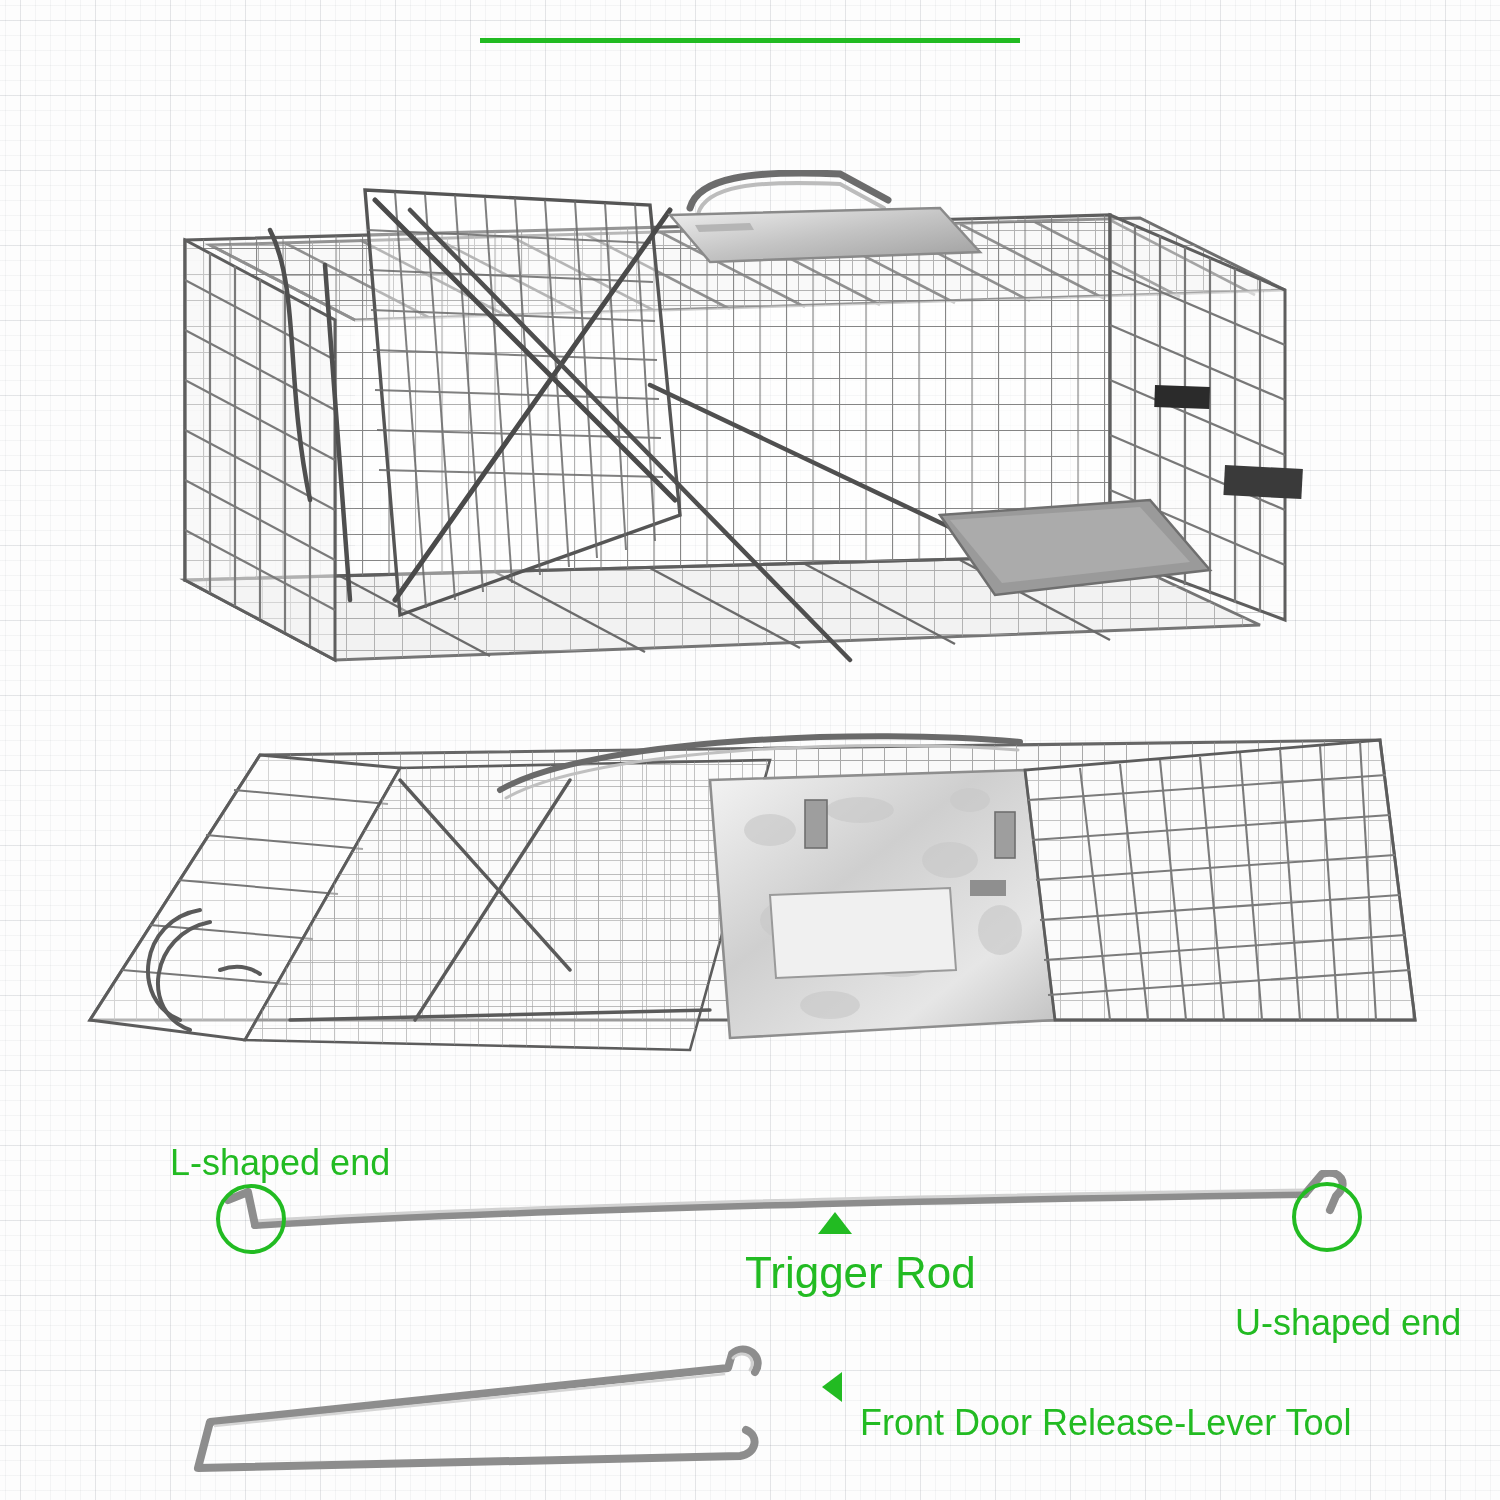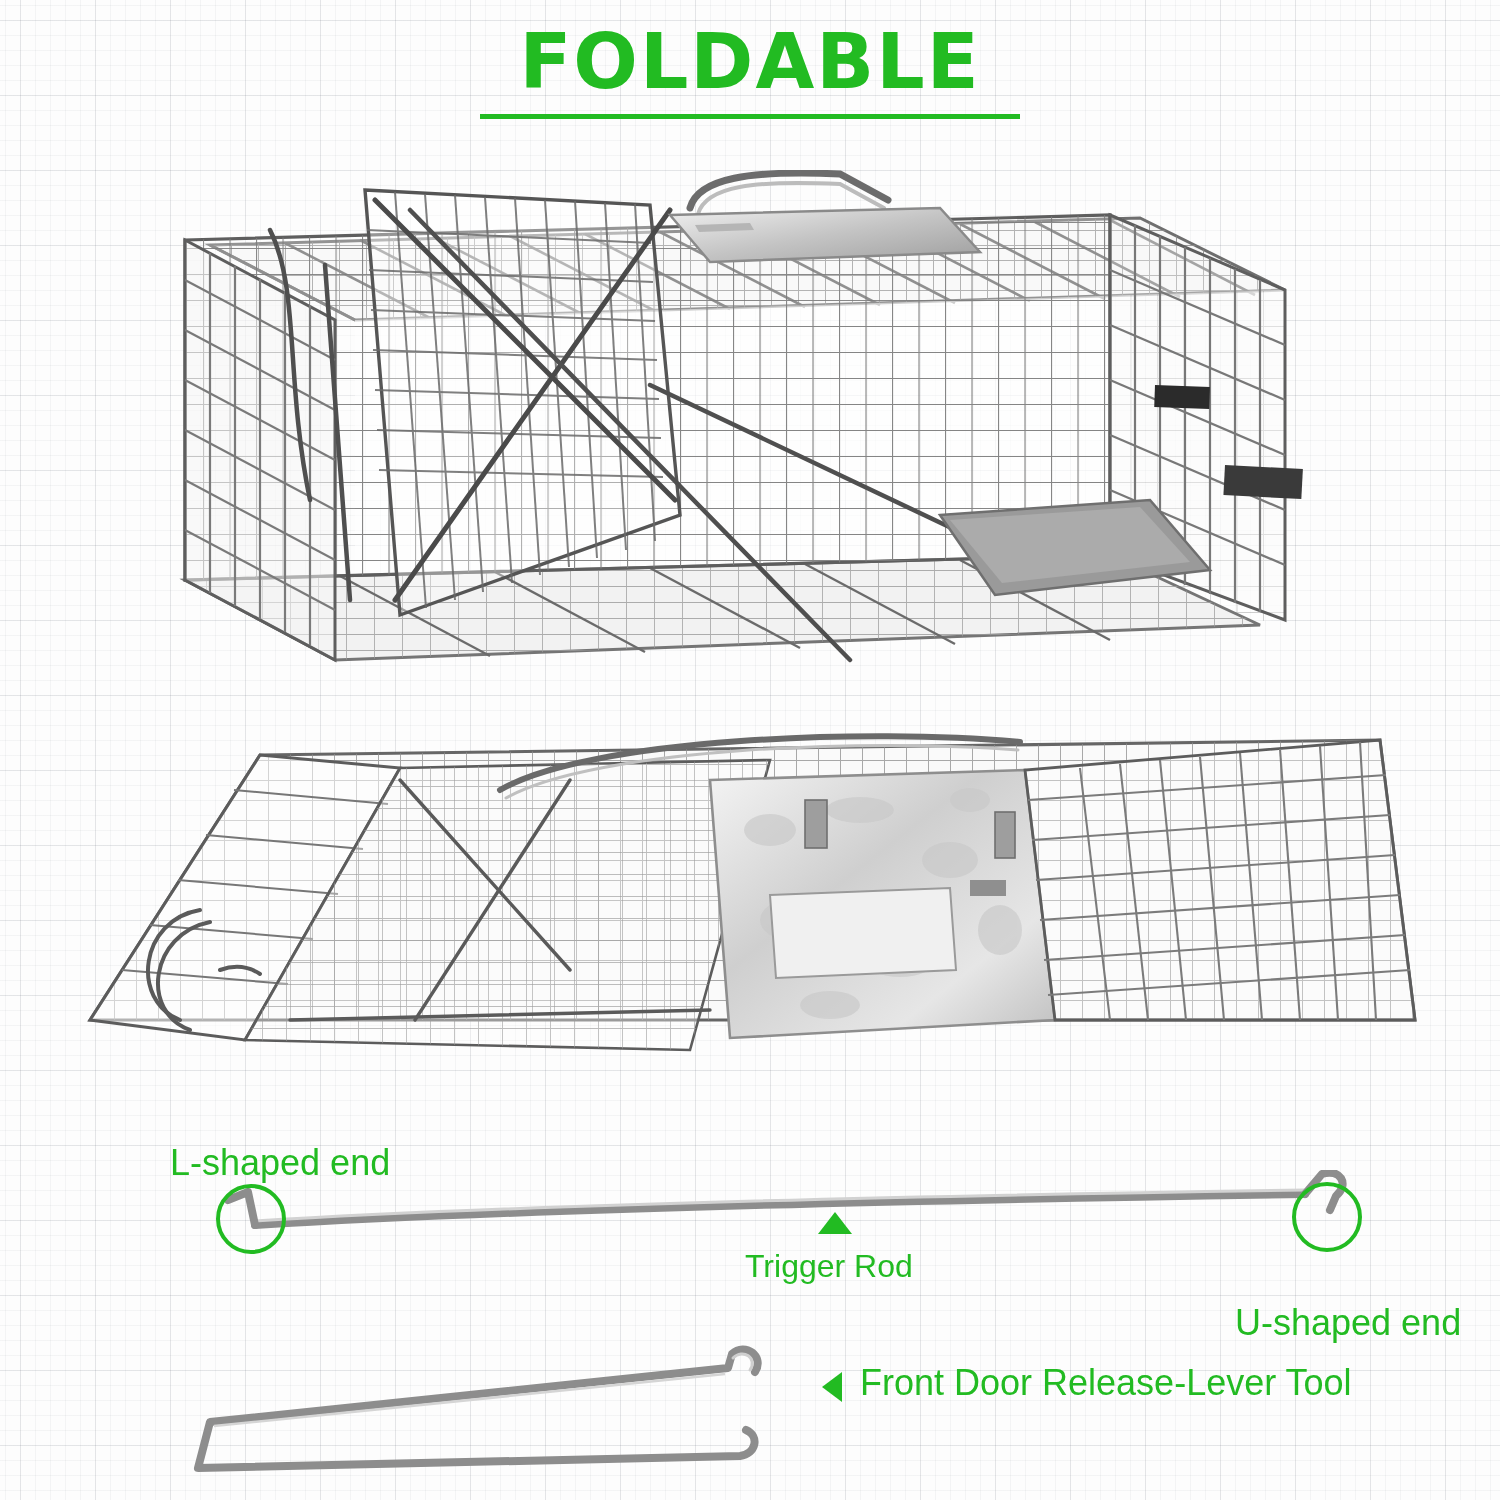--- a/index.html
+++ b/index.html
@@ -79,21 +79,20 @@
     position: absolute;
   }
   svg { display: block; }
 </style>
 </head>
 <body>
 
 <div id="page">
 
   <div id="title-block">
-    <div id="title">FOLDABLE</div>
     <div id="title-rule"></div>
   </div>
 
   <div class="cage" style="left:150px; top:170px; width:1220px; height:540px;">
     <svg width="1220" height="540" viewBox="0 0 1220 540">
       <defs>
         <linearGradient id="steel" x1="0" y1="0" x2="0" y2="1">
           <stop offset="0%" stop-color="#e8e8e8"></stop>
           <stop offset="45%" stop-color="#bdbdbd"></stop>
           <stop offset="100%" stop-color="#dcdcdc"></stop>
@@ -370,25 +369,25 @@
     </svg>
   </div>
 
   <div class="circ" style="left:216px; top:1184px; width:62px; height:62px;"></div>
   <div class="label" style="left:170px; top:1142px;">L-shaped end</div>
 
   <div class="circ" style="left:1292px; top:1182px; width:62px; height:62px;"></div>
   <div class="label" style="left:1235px; top:1302px;">U-shaped end</div>
 
   <div class="tri tri-up" style="left:818px; top:1212px;"></div>
-  <div class="label" style="left:745px; top:1248px; font-size:32px;text-align:right;">Trigger Rod</div>
+  <div class="label" style="left:745px; top:1248px; font-size:44px;text-align:right;">Trigger Rod</div>
 
   <div class="cage" style="left:180px; top:1330px; width:620px; height:160px;">
     <svg width="620" height="160" viewBox="0 0 620 160">
       <path d="M575 42 C 585 26, 565 12, 552 24 L 548 38 L 30 92 L 18 138 L 560 126 C 576 124, 580 106, 566 100" fill="none" stroke="#8d8d8d" stroke-width="8" stroke-linecap="round" stroke-linejoin="round"></path>
       <path d="M570 40 C 578 28, 563 18, 553 28" fill="none" stroke="#cfcfcf" stroke-width="3" stroke-linecap="round"></path>
       <path d="M34 96 L 545 44" fill="none" stroke="#d5d5d5" stroke-width="2.5"></path>
     </svg>
   </div>
   <div class="tri tri-left" style="left:822px; top:1372px;"></div>
-  <div class="label" style="left:860px; top:1362px; font-size:36px;">Front Door Release-Lever Tool</div>
+  <div class="label" style="left:860px; top:1402px; font-size:36px;">Front Door Release-Lever Tool</div>
 
 </div>
 
 </body></html>

